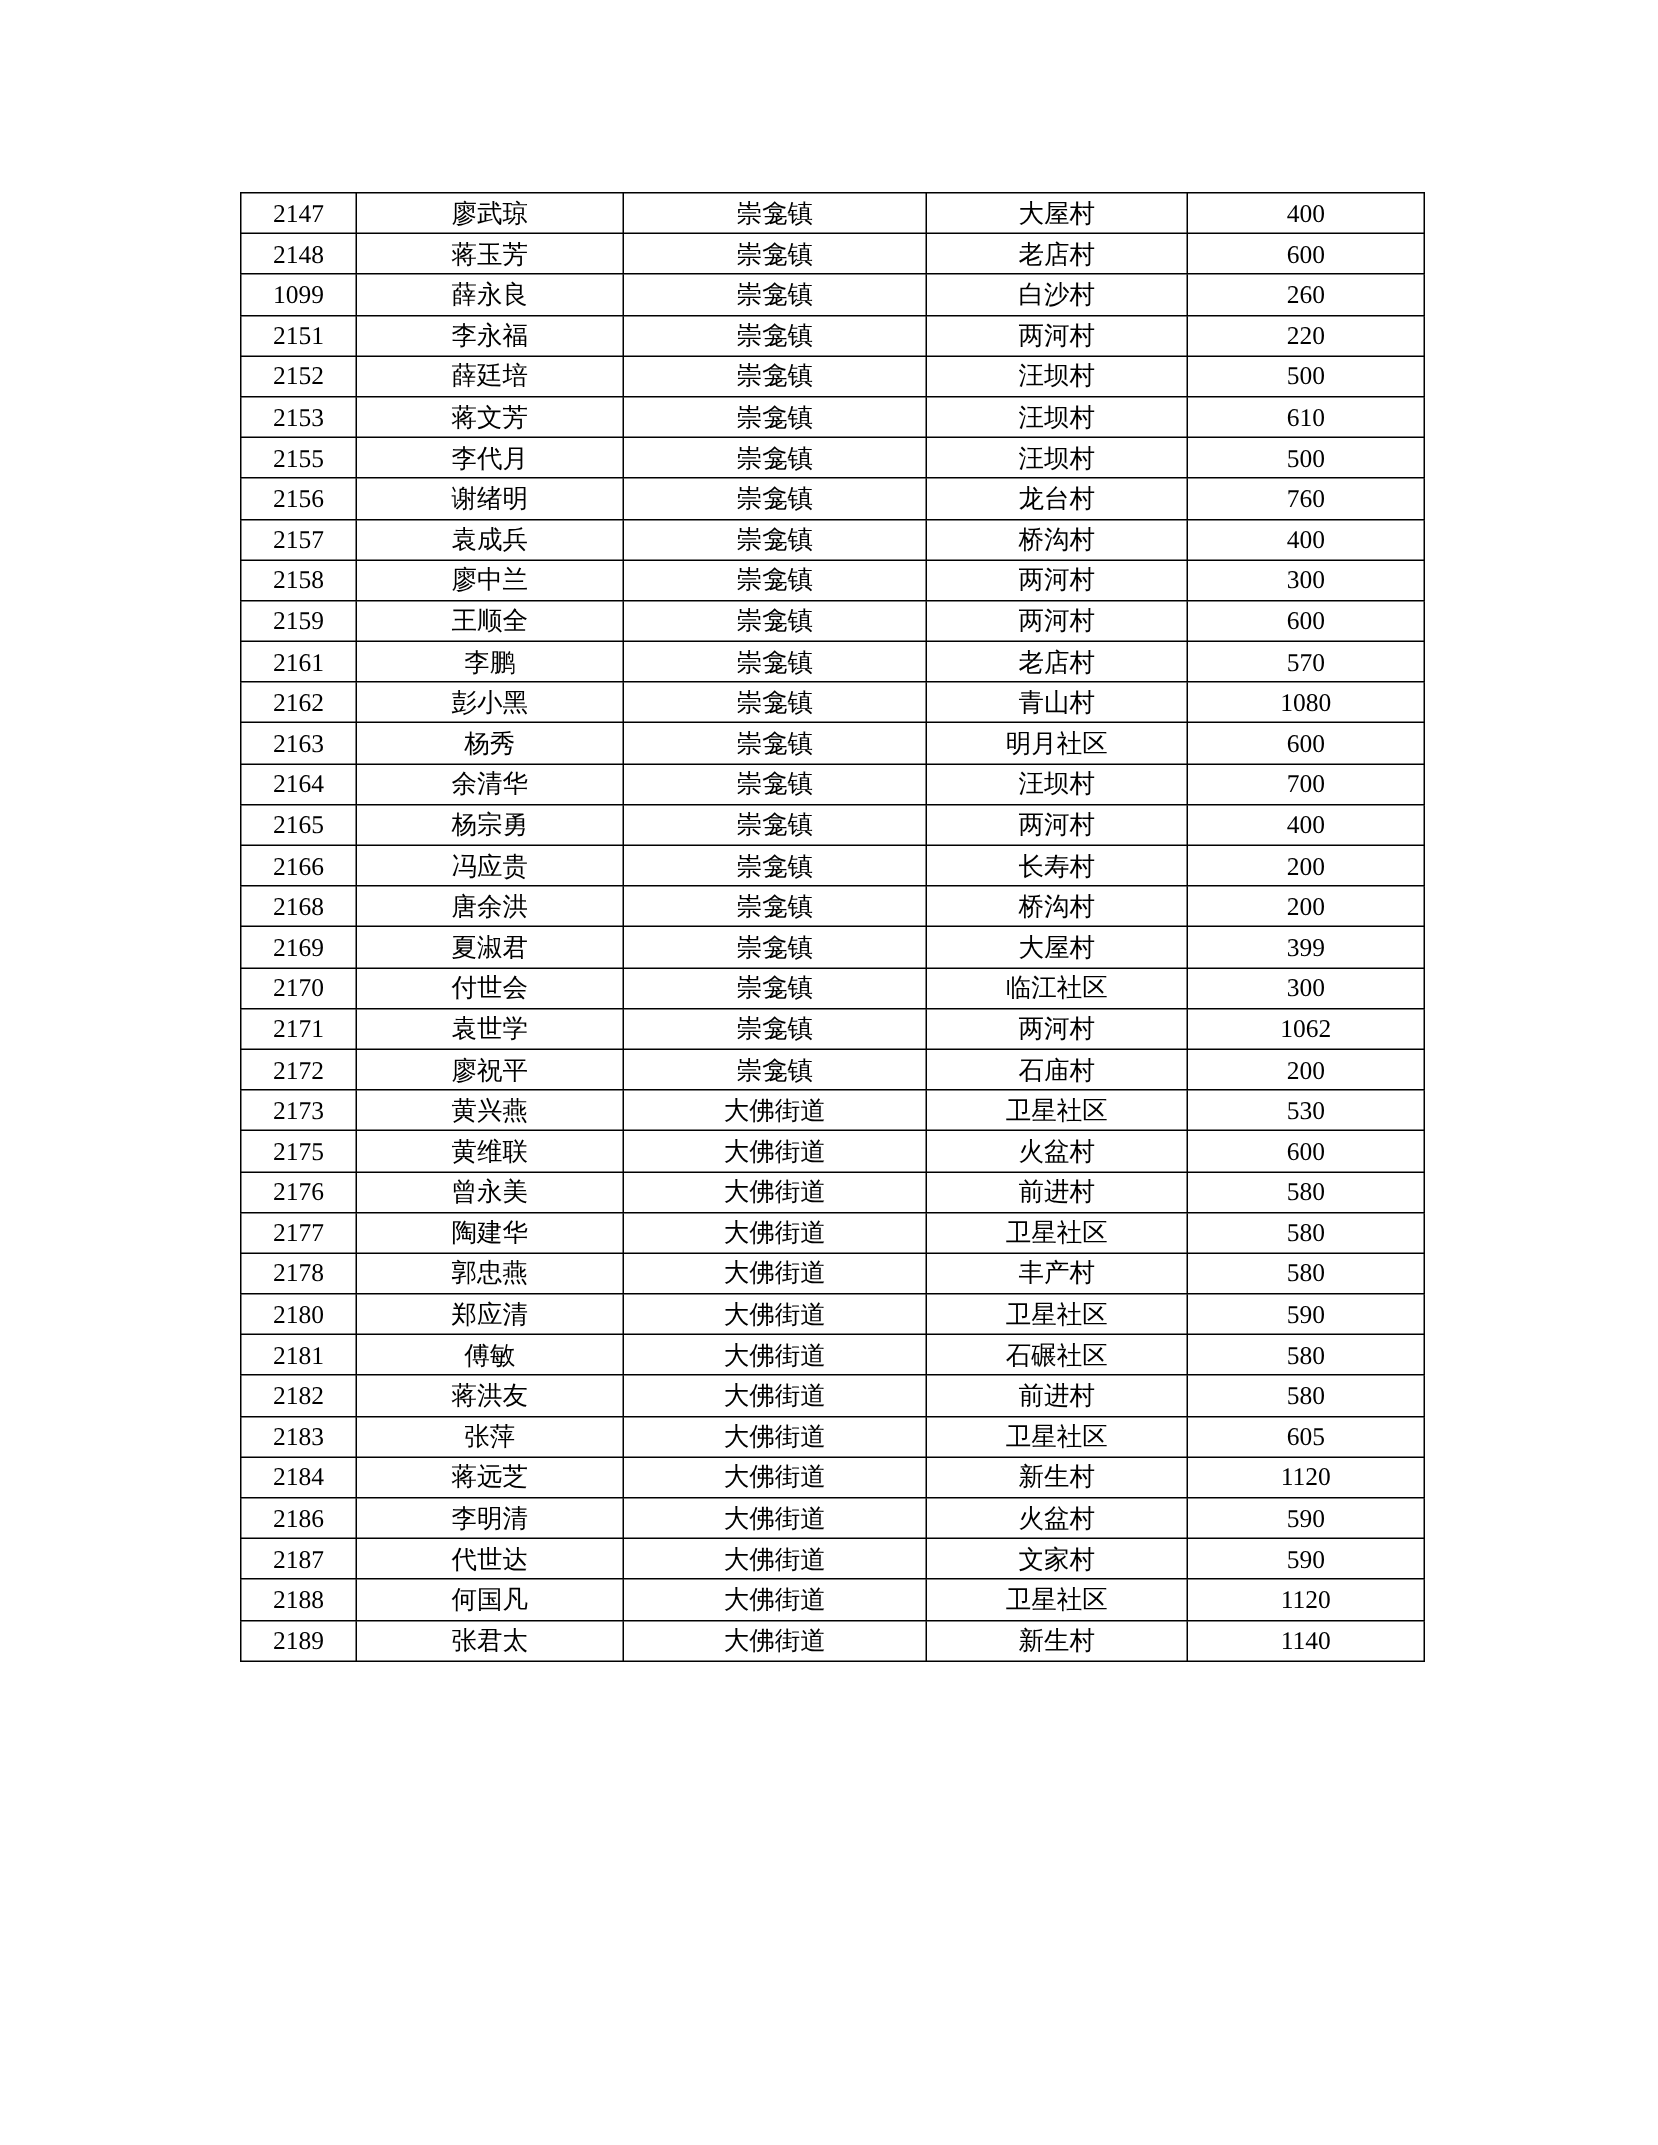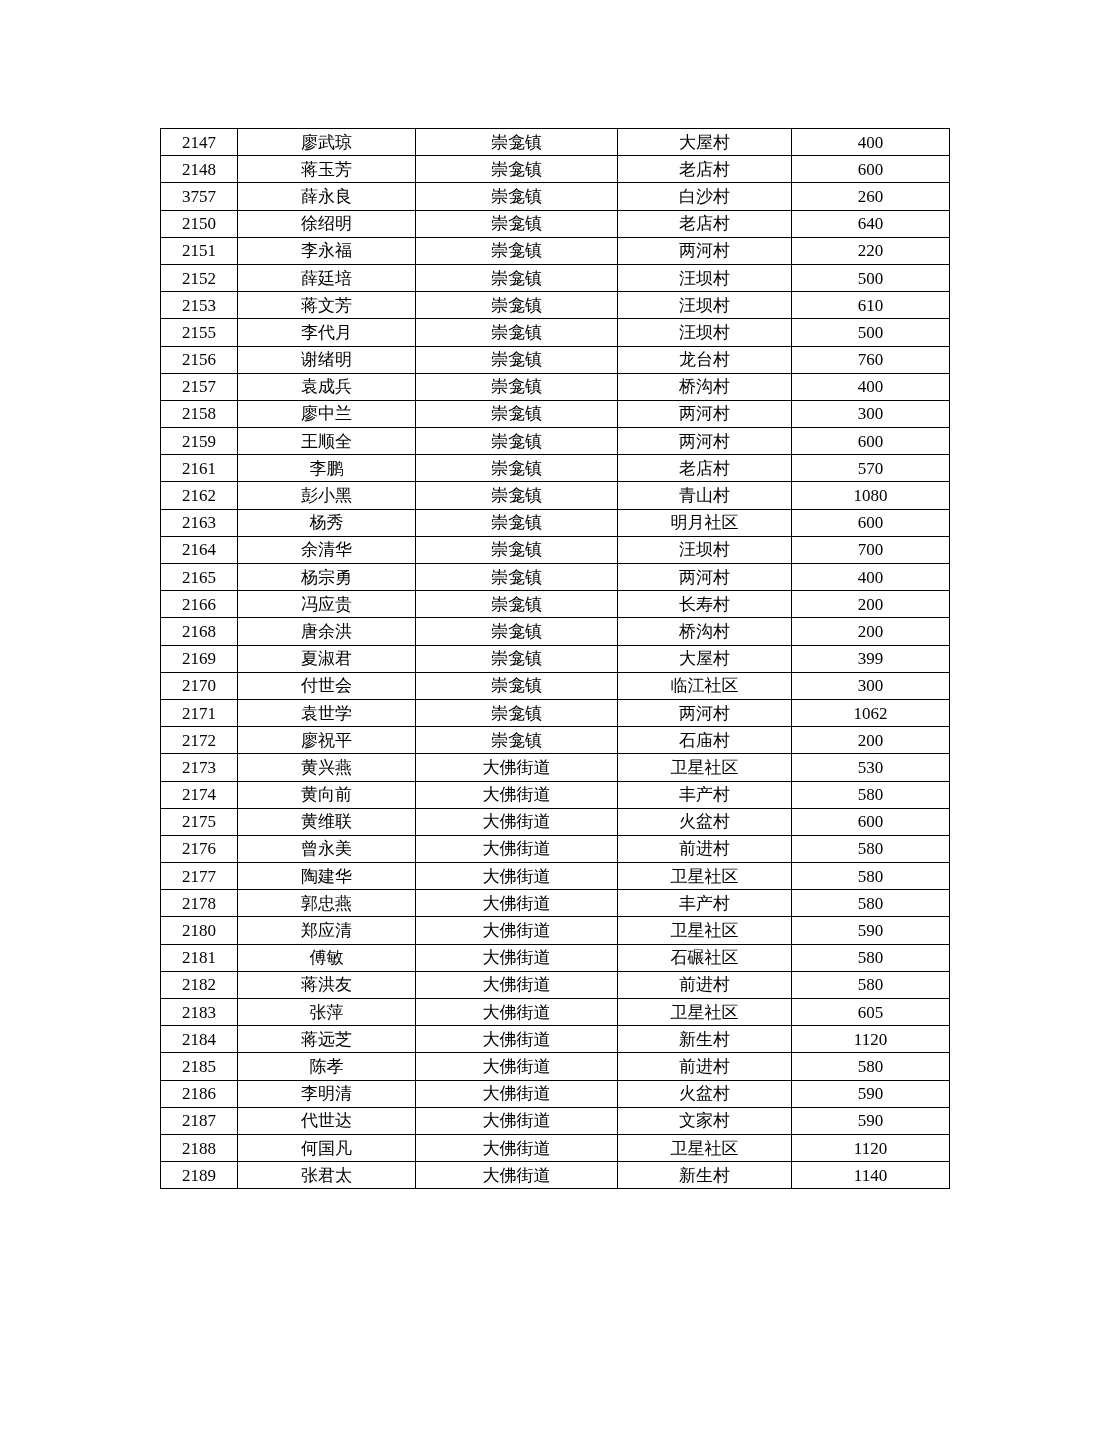--- a/index.html
+++ b/index.html
@@ -69,34 +69,27 @@
           <td>400</td>
         </tr>
         <tr>
           <td>2148</td>
           <td>蒋玉芳</td>
           <td>崇龛镇</td>
           <td>老店村</td>
           <td>600</td>
         </tr>
         <tr>
-          <td>3757</td>
+          <td>1099</td>
           <td>薛永良</td>
           <td>崇龛镇</td>
           <td>白沙村</td>
           <td>260</td>
         </tr>
         <tr>
-          <td>2150</td>
-          <td>徐绍明</td>
-          <td>崇龛镇</td>
-          <td>老店村</td>
-          <td>640</td>
-        </tr>
-        <tr>
           <td>2151</td>
           <td>李永福</td>
           <td>崇龛镇</td>
           <td>两河村</td>
           <td>220</td>
         </tr>
         <tr>
           <td>2152</td>
           <td>薛廷培</td>
           <td>崇龛镇</td>
@@ -223,27 +216,20 @@
           <td>200</td>
         </tr>
         <tr>
           <td>2173</td>
           <td>黄兴燕</td>
           <td>大佛街道</td>
           <td>卫星社区</td>
           <td>530</td>
         </tr>
         <tr>
-          <td>2174</td>
-          <td>黄向前</td>
-          <td>大佛街道</td>
-          <td>丰产村</td>
-          <td>580</td>
-        </tr>
-        <tr>
           <td>2175</td>
           <td>黄维联</td>
           <td>大佛街道</td>
           <td>火盆村</td>
           <td>600</td>
         </tr>
         <tr>
           <td>2176</td>
           <td>曾永美</td>
           <td>大佛街道</td>
@@ -291,27 +277,20 @@
           <td>大佛街道</td>
           <td>卫星社区</td>
           <td>605</td>
         </tr>
         <tr>
           <td>2184</td>
           <td>蒋远芝</td>
           <td>大佛街道</td>
           <td>新生村</td>
           <td>1120</td>
-        </tr>
-        <tr>
-          <td>2185</td>
-          <td>陈孝</td>
-          <td>大佛街道</td>
-          <td>前进村</td>
-          <td>580</td>
         </tr>
         <tr>
           <td>2186</td>
           <td>李明清</td>
           <td>大佛街道</td>
           <td>火盆村</td>
           <td>590</td>
         </tr>
         <tr>
           <td>2187</td>

